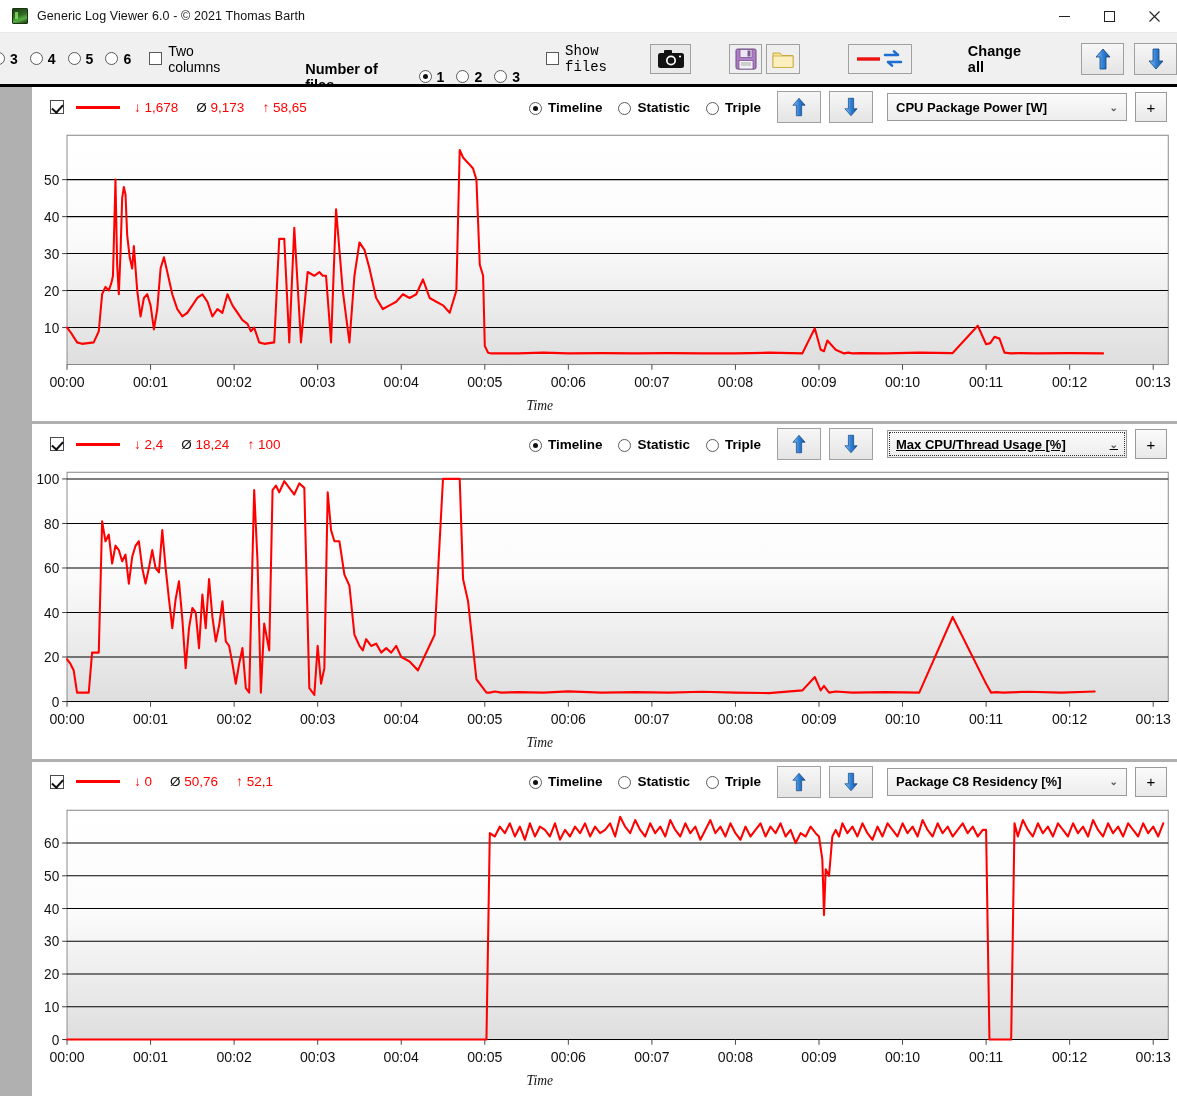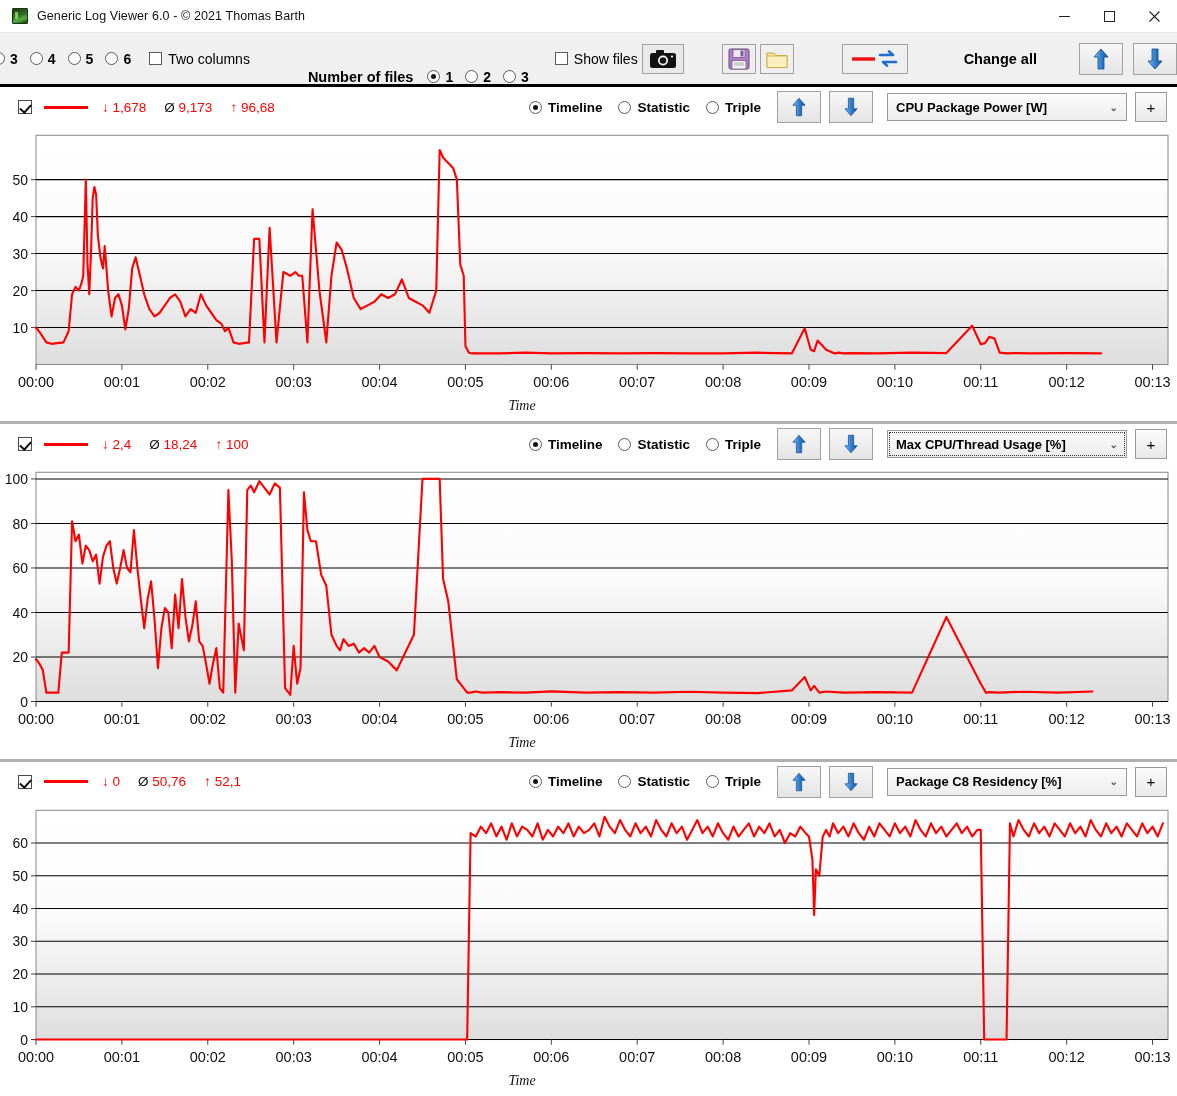--- a/index.html
+++ b/index.html
@@ -32,37 +32,37 @@
   .heavy{font-weight:bold;font-size:14.5px;}
 
   .tbtn{border:1px solid #a0a0a0;background:linear-gradient(180deg,#f6f6f6,#e2e2e2);
         display:inline-flex;align-items:center;justify-content:center;box-sizing:border-box;}
   .tbtn.cam{width:42px;height:30px;background:#e9e9e9;}
   .tbtn.icn{width:34px;height:30px;background:#efefef;}
   .tbtn.swap{width:66px;height:30px;background:#efefef;}
   .tbtn.arrow{width:44px;height:32px;background:linear-gradient(180deg,#f7f7f7,#e4e4e4);}
 
   
-  .panels{flex:1 1 auto;display:flex;flex-direction:column;background:#b0b0b0;}
+  .panels{flex:1 1 auto;display:flex;flex-direction:column;background:#b0b0b0;padding-left:32px;}
   .panel{background:#ffffff;flex:1 1 0;display:flex;flex-direction:column;min-height:0;position:relative;}
   .panel + .panel{border-top:3px solid #b0b0b0;}
   .panel-head{height:40px;flex:0 0 auto;display:flex;align-items:center;padding:0 10px 0 18px;}
   .pchk{width:14px;height:14px;border:1px solid #4a4a4a;background:#fff;box-sizing:border-box;position:relative;flex:0 0 auto;}
   .pchk:after{content:"";position:absolute;left:3px;top:1px;width:5px;height:9px;border:solid #111;border-width:0 2px 2px 0;transform:rotate(42deg);}
   .legline{width:44px;height:0;border-top:3px solid #ff0000;margin:0 14px 0 12px;flex:0 0 auto;}
   .stat{font-size:13.5px;color:#ff0000;margin-right:18px;white-space:nowrap;}
   .stat .sym{color:#ff0000;}
   .stat.avg .sym{color:#111;}
   .modes{margin-left:auto;display:flex;align-items:center;}
-  .mode{display:inline-flex;align-items:center;margin-right:16px;}
+  .mode{display:inline-flex;align-items:flex-end;margin-right:16px;}
   .mode .mlbl{font-weight:bold;font-size:13.5px;margin-left:6px;}
   .updown{display:flex;gap:8px;margin-right:14px;}
   .sel{width:240px;height:28px;border:1px solid #9a9a9a;background:linear-gradient(180deg,#fbfbfb,#ededed);
        display:flex;align-items:center;padding:0 8px;box-sizing:border-box;font-weight:bold;font-size:13px;}
-  .sel.focus{outline:1px dotted #333;outline-offset:-3px;}
+  .sel.focus{outline:1px dotted #333;outline-offset:-3px;text-decoration:underline;}
   .sel .caret{margin-left:auto;font-size:10px;color:#555;}
   .plus{width:30px;height:28px;margin-left:8px;border:1px solid #9a9a9a;
         background:linear-gradient(180deg,#fbfbfb,#e9e9e9);display:flex;align-items:center;justify-content:center;font-size:15px;}
 
   .plot{flex:1 1 auto;min-height:0;position:relative;}
   .plot svg{display:block;width:100%;height:100%;}
 
   .arrow-svg{display:block;}
 </style>
 </head>
@@ -127,21 +127,21 @@
       <span class="radio">
           <span class="rdot"></span>
           <span class="rlbl">2</span>
         </span>
       <span class="radio">
           <span class="rdot"></span>
           <span class="rlbl">3</span>
         </span>
     </div>
 
-    <div class="tool-grp" style="margin-left:14px;">
+    <div class="tool-grp" style="margin-left:14px;font-family:Liberation Mono, monospace;">
       <span class="chk"></span>
       <span class="chklbl">Show files</span>
     </div>
 
     <div class="tbtn cam" style="margin-left:4px;">
       <svg width="26" height="18" viewBox="0 0 26 18">
         <rect x="0" y="3" width="26" height="15" rx="2.5" fill="#111"></rect>
         <rect x="6" y="0" width="8" height="4" rx="1" fill="#111"></rect>
         <circle cx="13" cy="10.5" r="5" fill="#fff"></circle>
           <circle cx="13" cy="10.5" r="3.3" fill="#111"></circle>
@@ -203,21 +203,21 @@
   </div>
 
   <div class="panels">
 
     <div class="panel">
       <div class="panel-head">
         <span class="pchk"></span>
         <span class="legline"></span>
         <span class="stat"><span class="sym">↓</span> <span>1,678</span></span>
         <span class="stat avg"><span class="sym">Ø</span> <span>9,173</span></span>
-        <span class="stat"><span class="sym">↑</span> <span>96,68</span></span>
+        <span class="stat"><span class="sym">↑</span> <span>58,65</span></span>
         <div class="modes">
           <span class="mode">
               <span class="rdot on"></span>
               <span class="mlbl">Timeline</span>
             </span>
           <span class="mode">
               <span class="rdot"></span>
               <span class="mlbl">Statistic</span>
             </span>
           <span class="mode">

